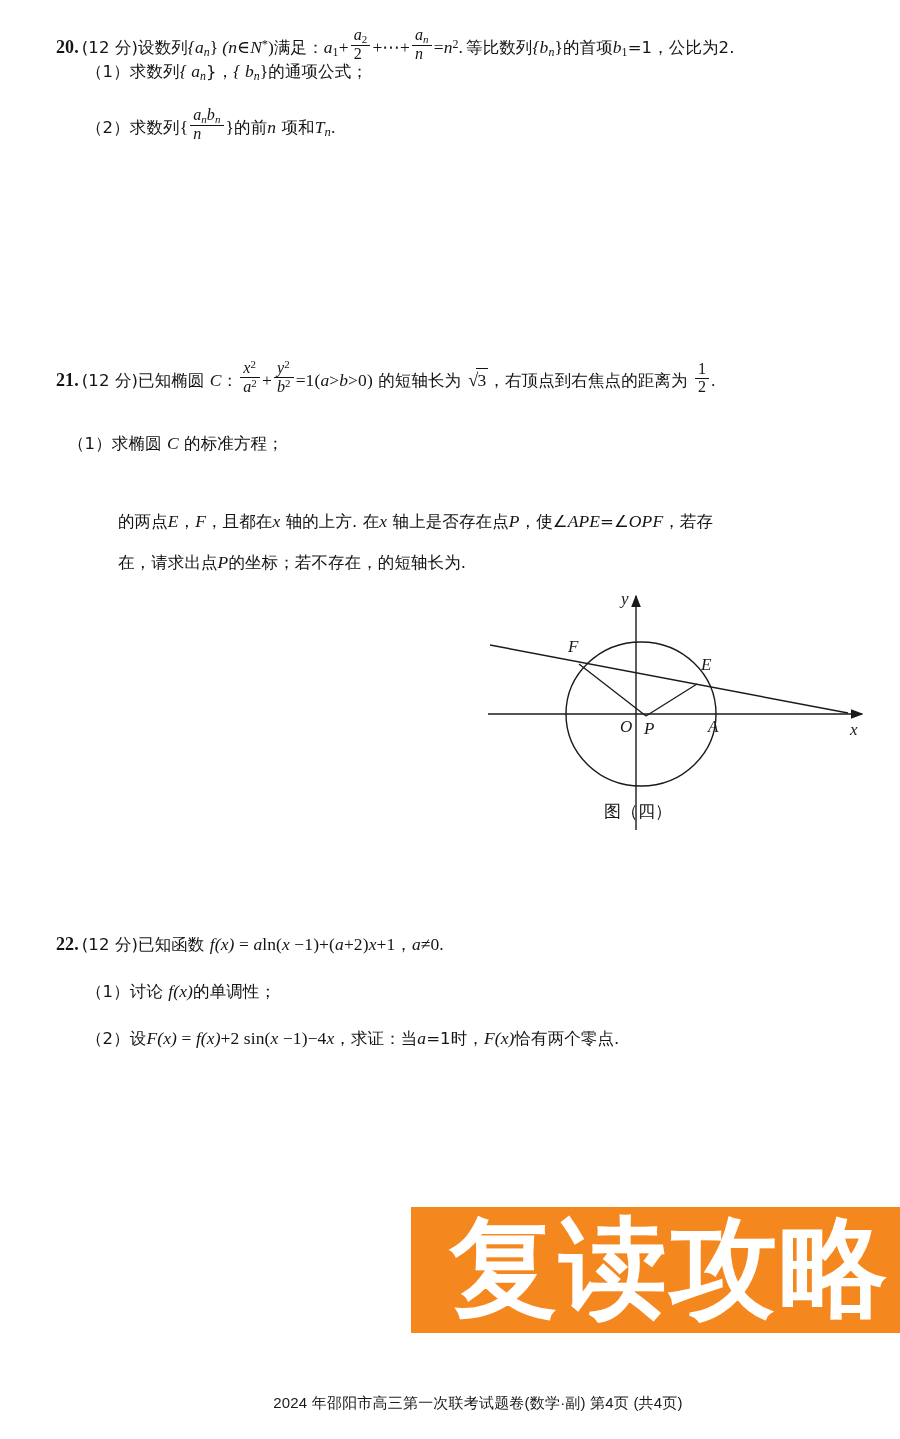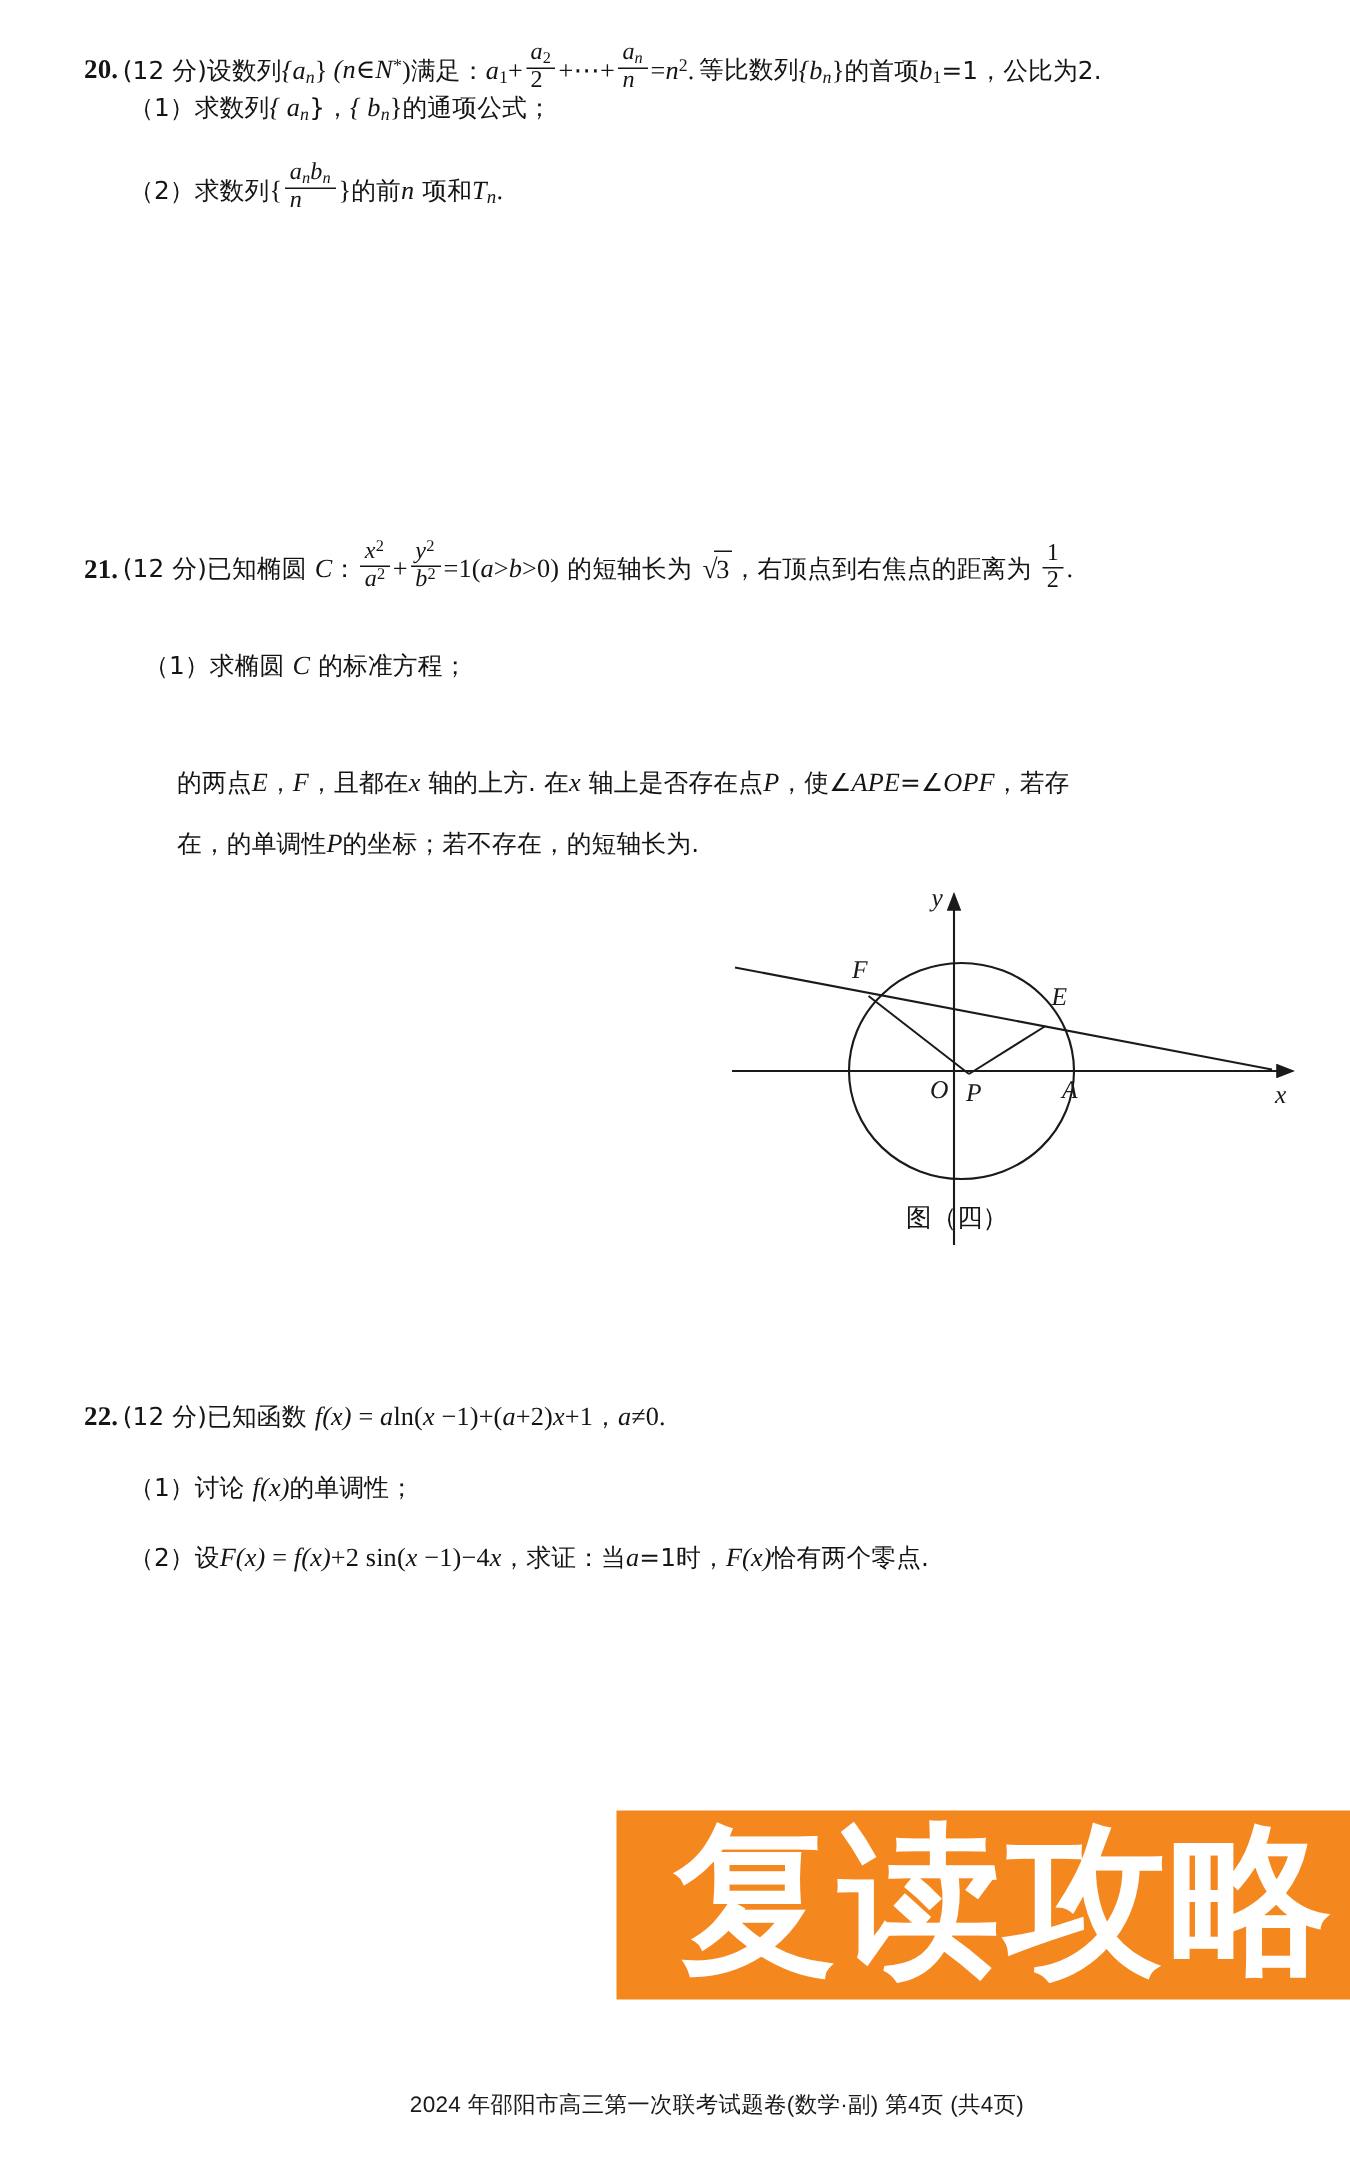--- a/index.html
+++ b/index.html
@@ -163,31 +163,31 @@
   </div>
 
   <div class="qline" style="left:58px; top:110px;">
     <span class="paren-cn">（2）</span><span class="cn">求数列</span><span class="mathr">{</span><span class="frac"><span class="num"><span class="mathi">a</span><sub class="mathi">n</sub><span class="mathi">b</span><sub class="mathi">n</sub></span><span class="den mathi">n</span></span><span class="mathr">}</span><span class="cn">的前</span><span class="mathi">n</span><span class="cn"> 项和</span><span class="mathi">T</span><span class="mathi" style="font-size:0.72em; vertical-align:-0.22em;">n</span><span class="mathr">.</span>
   </div>
 
   <div class="qline" style="left:28px; top:362px;">
     <span class="qnum">21.</span><span class="cn">(12 分)</span><span class="cn">已知椭圆 </span><span class="mathi">C</span><span class="cn">：</span><span class="frac"><span class="num"><span class="mathi">x</span><sup class="mathr">2</sup></span><span class="den"><span class="mathi">a</span><sup class="mathr">2</sup></span></span><span class="mathr">+</span><span class="frac"><span class="num"><span class="mathi">y</span><sup class="mathr">2</sup></span><span class="den"><span class="mathi">b</span><sup class="mathr">2</sup></span></span><span class="mathr">=1(</span><span class="mathi">a</span><span class="mathr">&gt;</span><span class="mathi">b</span><span class="mathr">&gt;</span><span class="mathr">0)</span><span class="cn"> 的短轴长为 </span><span class="sqrt"><span class="rad mathr">√</span><span class="rand mathr">3</span></span><span class="cn">，</span><span class="cn">右顶点到右焦点的距离为 </span><span class="frac"><span class="num mathr">1</span><span class="den mathr">2</span></span><span class="mathr">.</span>
   </div>
 
-  <div class="qline" style="left:68px; top:432px;">
+  <div class="qline" style="left:40px; top:432px;">
     <span class="paren-cn">（1）</span><span class="cn">求椭圆 </span><span class="mathi">C</span><span class="cn"> 的标准方程；</span>
   </div>
 
 
   <div class="qline" style="left:90px; top:510px;">
     <span class="cn">的两点</span><span class="mathi">E</span><span class="cn">，</span><span class="mathi">F</span><span class="cn">，且都在</span><span class="mathi">x</span><span class="cn"> 轴的上方. 在</span><span class="mathi">x</span><span class="cn"> 轴上是否存在点</span><span class="mathi">P</span><span class="cn">，使∠</span><span class="mathi">APE</span><span class="cn">=∠</span><span class="mathi">OPF</span><span class="cn">，若存</span>
   </div>
 
   <div class="qline" style="left:90px; top:551px;">
-    <span class="cn">在，的单调性</span><span class="mathi">P</span><span class="cn">的坐标；若不存在，的短轴长为.</span>
+    <span class="cn">在，请求出点</span><span class="mathi">P</span><span class="cn">的坐标；若不存在，的短轴长为.</span>
   </div>
 
   <div class="figure-wrap">
     <svg width="420" height="260" viewBox="0 0 420 260" xmlns="http://www.w3.org/2000/svg">
       <defs>
         <marker id="arrowhead" markerWidth="9" markerHeight="7" refX="8" refY="3.5" orient="auto">
           <polygon points="0 0, 9 3.5, 0 7" fill="#1a1a1a"></polygon>
         </marker>
       </defs>
 

